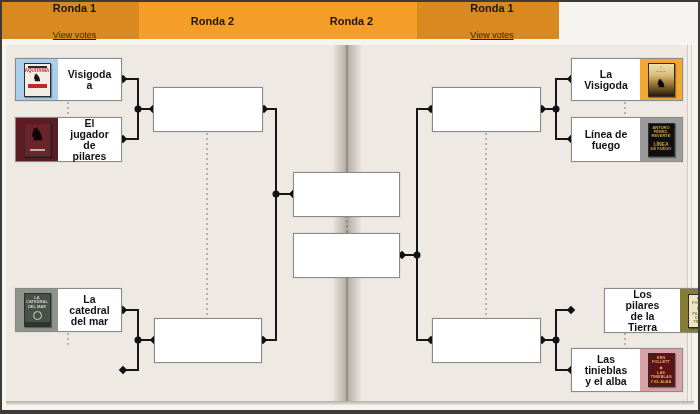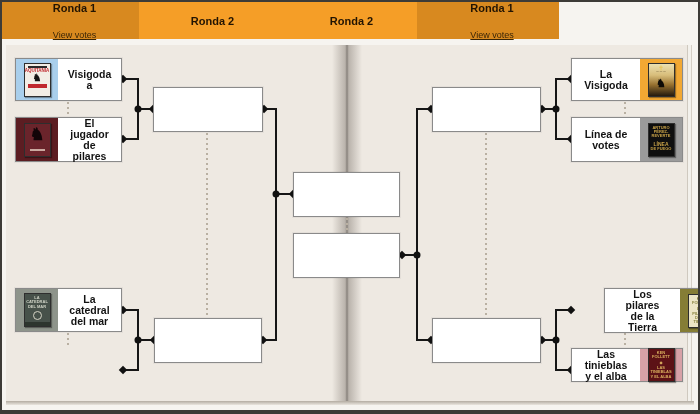--- a/index.html
+++ b/index.html
@@ -219,40 +219,40 @@
   <div class="slot" style="left:569px;top:115px;width:112px;height:45px;flex-direction:row-reverse">
     <div class="tile" style="background-color: rgb(155, 155, 155);">
       <div class="mbook c-lin" style="background-color: rgb(15, 15, 15);">
         <div class="mt au">ARTURO</div>
         <div class="mt au" style="margin-top:0">PÉREZ-REVERTE</div>
         <div class="mt ti">LÍNEA</div>
         <div class="mt au" style="margin-top:0">DE FUEGO</div>
       </div>
     </div>
     <div class="stitle">Línea de
-votes</div>
+fuego</div>
   </div>
 
   <div class="slot" style="left:602px;top:286px;width:119px;height:45px;flex-direction:row-reverse">
     <div class="tile" style="background-color: rgb(133, 125, 53);">
       <div class="mbook c-pil" style="background-color: rgb(236, 229, 198);">
         <div class="mt au">KEN</div>
         <div class="mt au" style="margin-top:0">FOLLETT</div>
         <div class="mt ti">LOS PILARES</div>
         <div class="mt ti" style="margin-top:0">DE LA</div>
         <div class="mt ti" style="margin-top:0">TIERRA</div>
       </div>
     </div>
     <div class="stitle">Los
 pilares
 de la
 Tierra</div>
   </div>
 
-  <div class="slot" style="left:569px;top:346px;width:112px;height:34px;flex-direction:row-reverse">
+  <div class="slot" style="left:569px;top:346px;width:112px;height:44px;flex-direction:row-reverse">
     <div class="tile" style="background-color: rgb(215, 161, 167);">
       <div class="mbook c-tin" style="background-color: rgb(92, 18, 22);">
         <div class="mt au">KEN</div>
         <div class="mt au" style="margin-top:0">FOLLETT</div>
         <div class="dm">◆</div>
         <div class="mt ti">LAS TINIEBLAS</div>
         <div class="mt ti" style="margin-top:0">Y EL ALBA</div>
       </div>
     </div>
     <div class="stitle">Las

